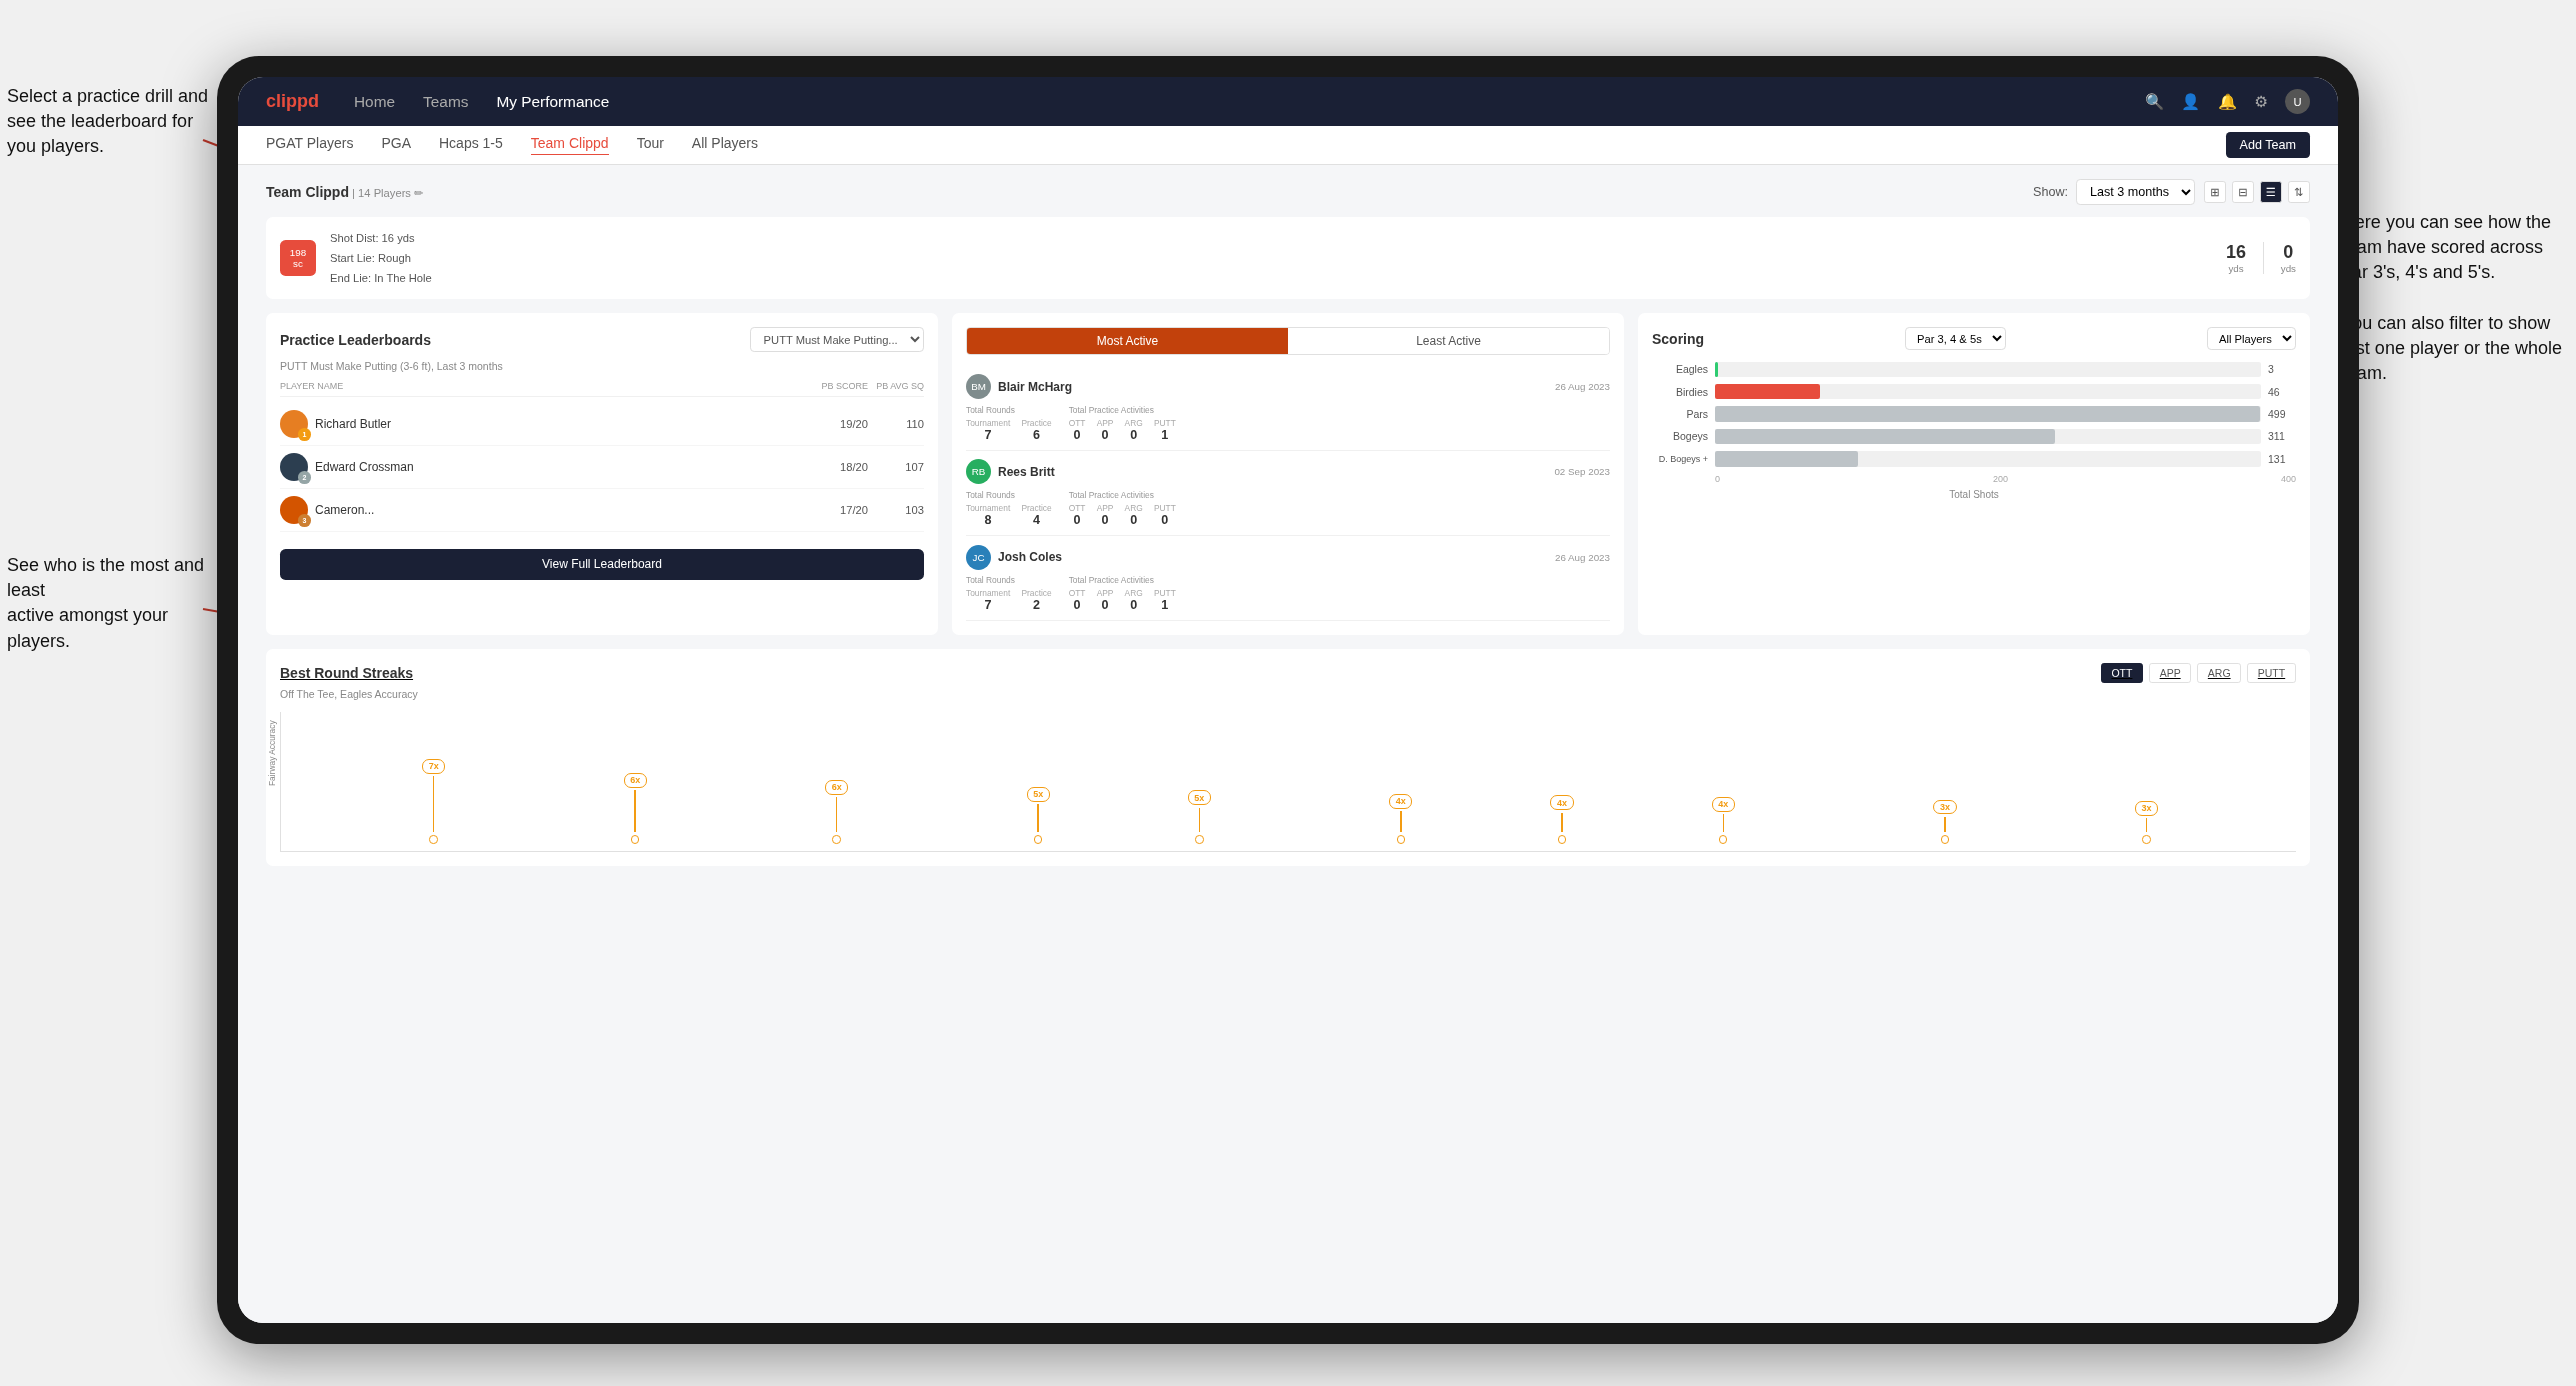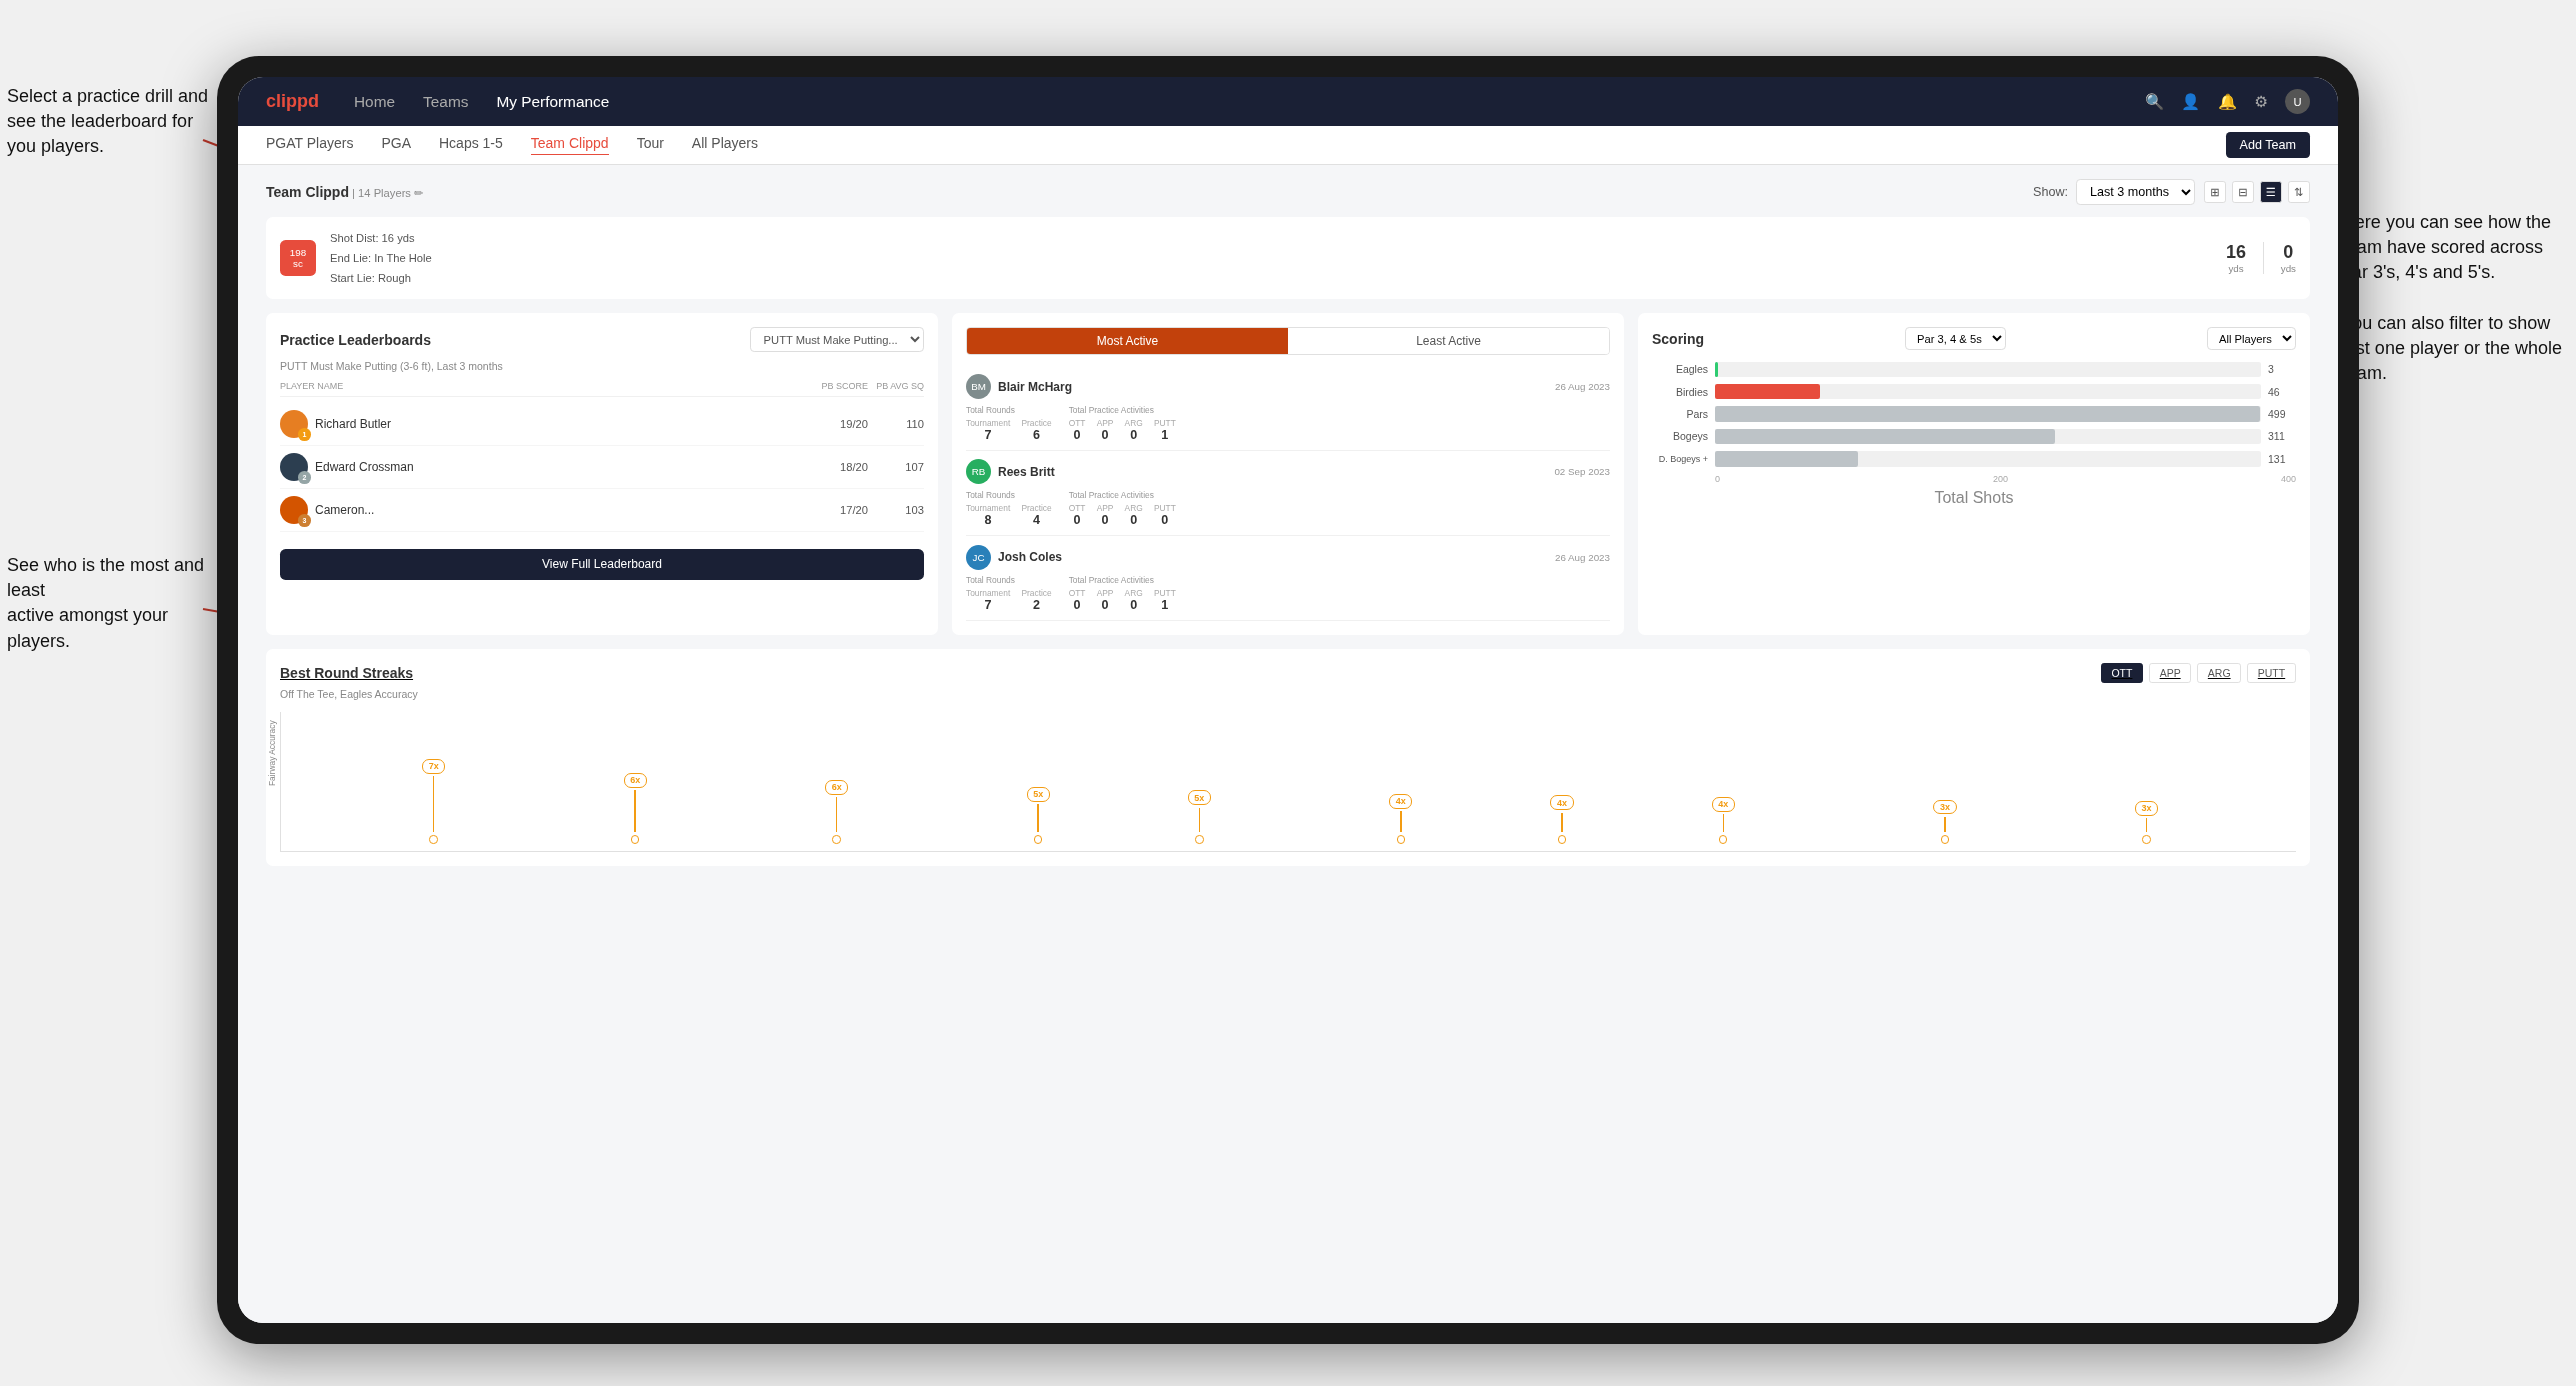--- a/index.html
+++ b/index.html
@@ -409,21 +409,21 @@
     .bar-dbogeys { background: #bdc3c7; }
     .scoring-val { font-size: 10.5px; color: #555; width: 28px; }
     .scoring-x-axis {
       display: flex;
       justify-content: space-between;
       font-size: 9px;
       color: #aaa;
       margin-top: 5.6px;
       padding-left: 63px;
     }
-    .scoring-x-label { font-size: 16px; color: #888; text-align: center; margin-top: 5.6px; }
+    .scoring-x-label { font-size: 10px; color: #888; text-align: center; margin-top: 5.6px; }
 
     
     .streaks-card {
       background: #fff;
       border-radius: 7px;
       padding: 14px;
       margin-bottom: 14px;
     }
     .streaks-header {
       display: flex;
@@ -572,22 +572,22 @@
       </div>
 
 
       <div class="shot-card">
         <div class="shot-badge">
           <span>198</span>
           <span>sc</span>
         </div>
         <div class="shot-details">
           <div>Shot Dist: 16 yds</div>
+          <div>Start Lie: Rough</div>
           <div>End Lie: In The Hole</div>
-          <div>Start Lie: Rough</div>
         </div>
         <div class="shot-yards">
           <div class="yard-box">
             <div class="yard-value">16</div>
             <div class="yard-label">yds</div>
           </div>
           <div class="yard-divider"></div>
           <div class="yard-box">
             <div class="yard-value">0</div>
             <div class="yard-label">yds</div>

